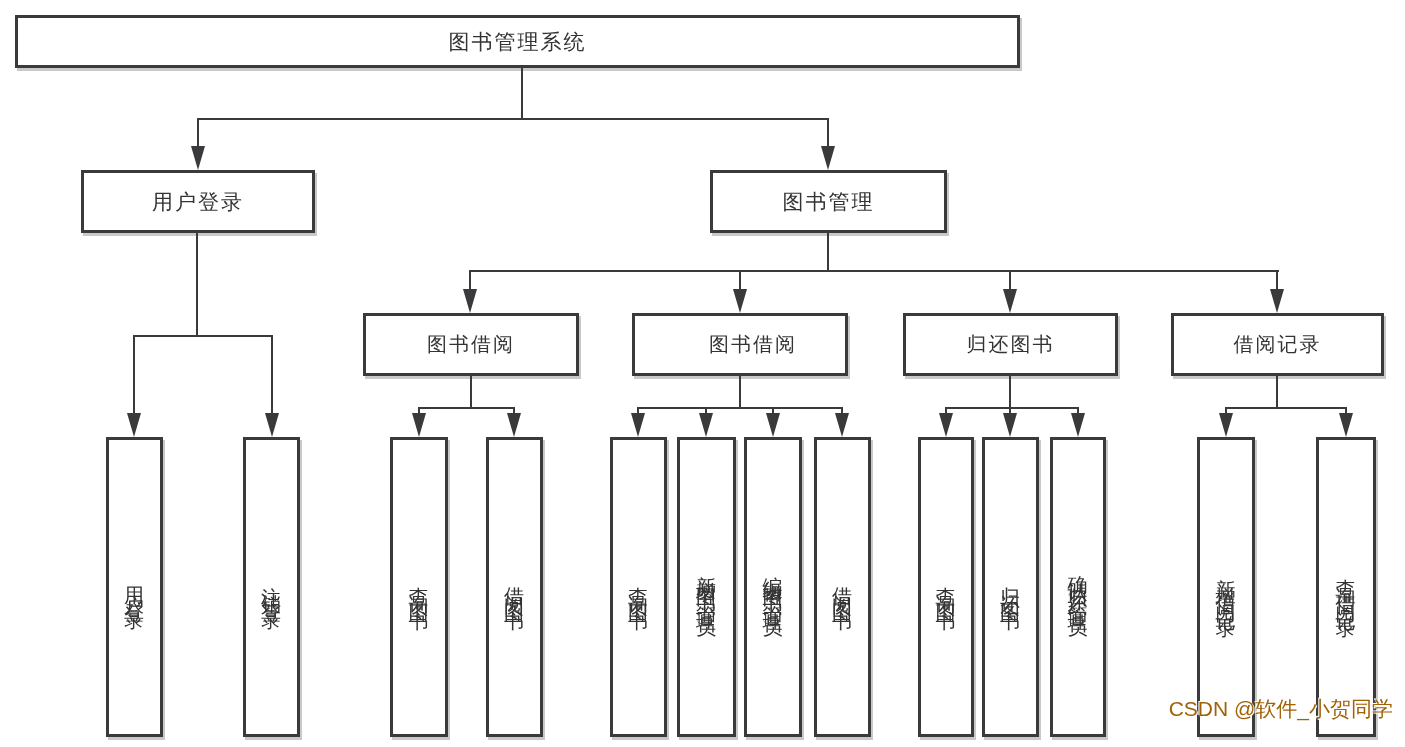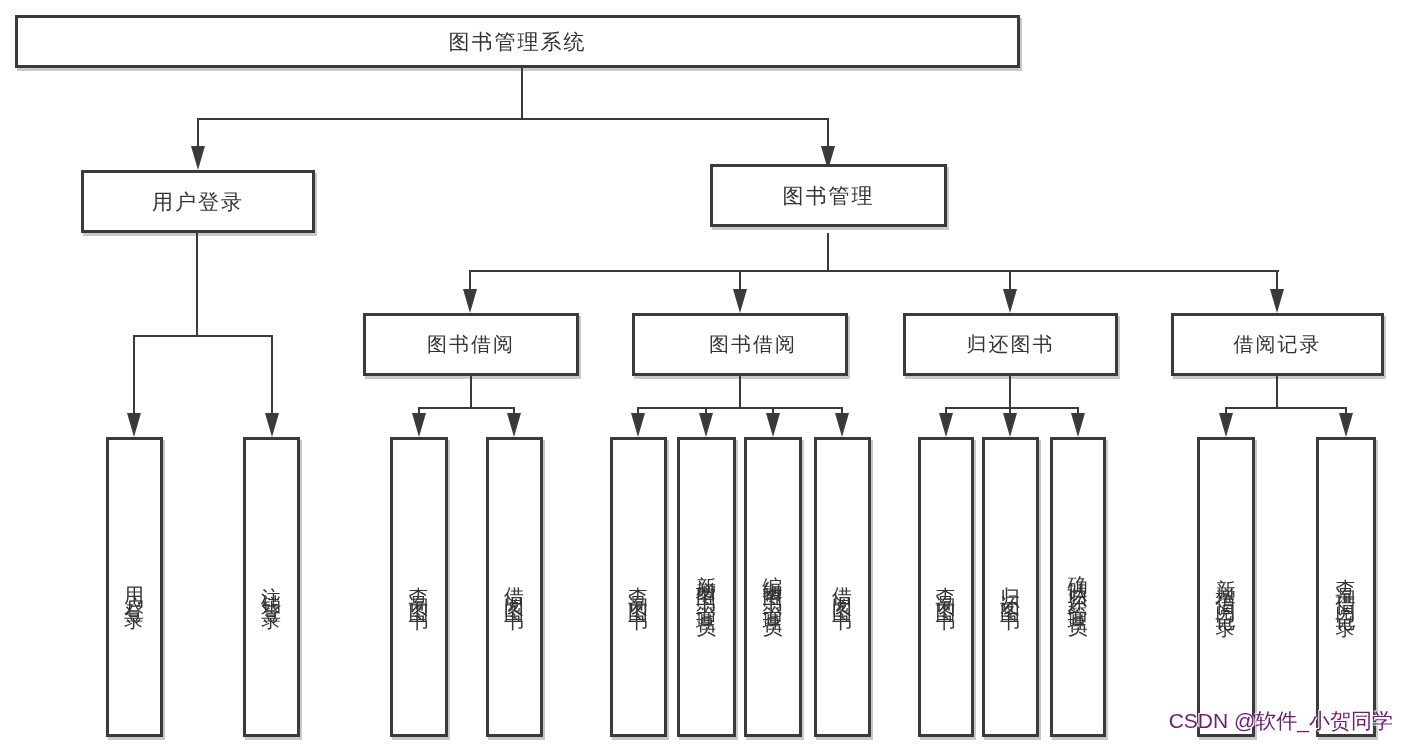--- a/index.html
+++ b/index.html
@@ -58,23 +58,23 @@
     position: absolute;
     width: 0;
     height: 0;
     border-left: 7px solid transparent;
     border-right: 7px solid transparent;
     border-top: 24px solid #3a3a3c;
   }
   .watermark {
     position: absolute;
     right: 12px;
-    bottom: 12px;
+    bottom: 24px;
     font-size: 21px;
-    color: #701a75;
+    color: #a16207;
     text-shadow: 0 0 2px #ffffff, 1px 1px 0 #ffffff, -1px -1px 0 #ffffff;
     white-space: nowrap;
   }
 </style>
 </head>
 <body>
 
 <div id="stage">
 
   <div class="hnode" style="left:15px; top:15px; width:1005px; height:53px;align-items:center;">
@@ -84,21 +84,21 @@
   <div class="ln" style="left:521px; top:67px; width:2px; height:51px;"></div>
   <div class="ln" style="left:197px; top:118px; width:632px; height:2px;"></div>
   <div class="ln" style="left:197px; top:118px; width:2px; height:30px;"></div>
   <div class="ln" style="left:827px; top:118px; width:2px; height:30px;"></div>
   <div class="ah" style="left:191px; top:146px;"></div>
   <div class="ah" style="left:821px; top:146px;"></div>
 
   <div class="hnode" style="left:81px; top:170px; width:234px; height:63px;">
     <span>用户登录</span>
   </div>
-  <div class="hnode" style="left:710px; top:164px; width:237px; height:63px;">
+  <div class="hnode" style="left:710px; top:170px; width:237px; height:63px;">
     <span>图书管理</span>
   </div>
 
   <div class="ln" style="left:196px; top:233px; width:2px; height:102px;"></div>
   <div class="ln" style="left:133px; top:335px; width:140px; height:2px;"></div>
   <div class="ln" style="left:133px; top:335px; width:2px; height:80px;"></div>
   <div class="ln" style="left:271px; top:335px; width:2px; height:80px;"></div>
   <div class="ah" style="left:127px; top:413px;"></div>
   <div class="ah" style="left:265px; top:413px;"></div>
 

